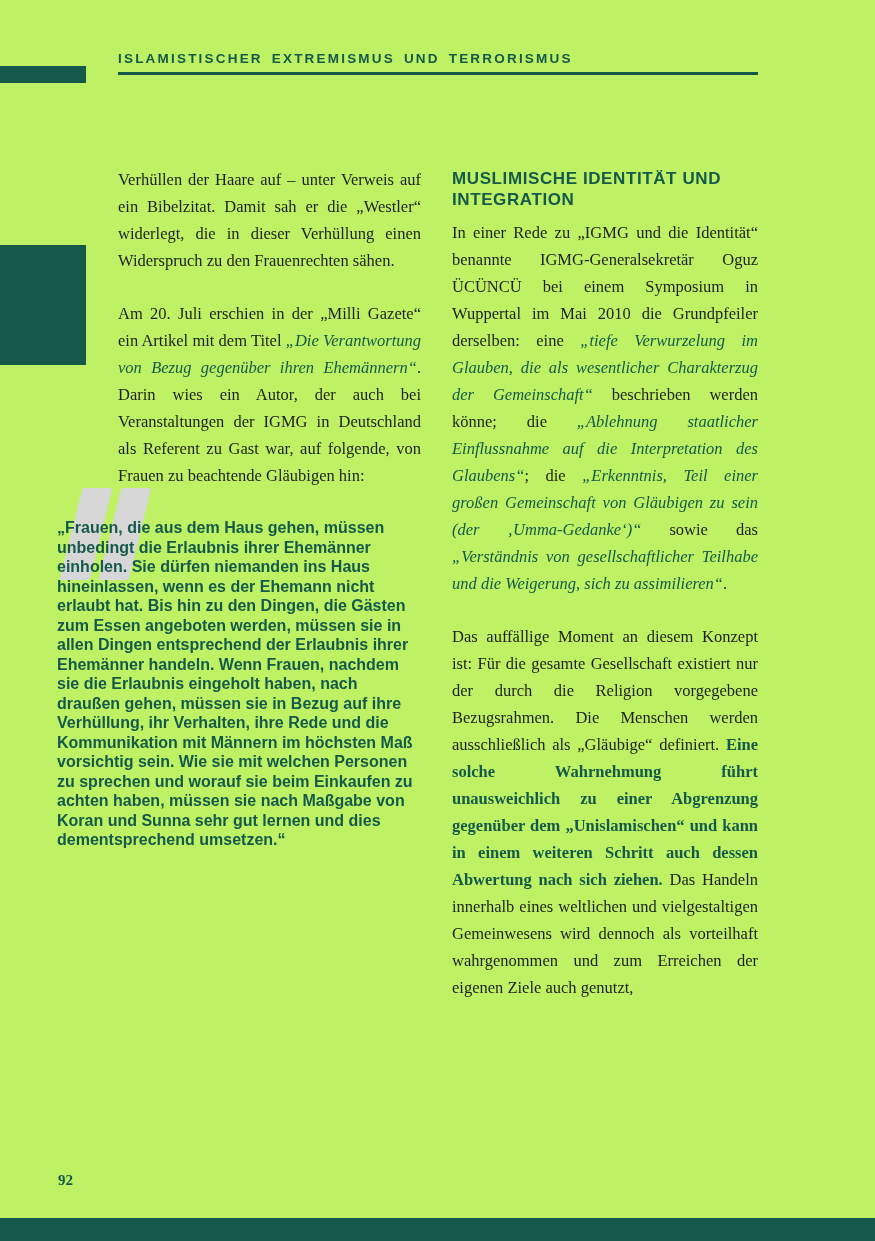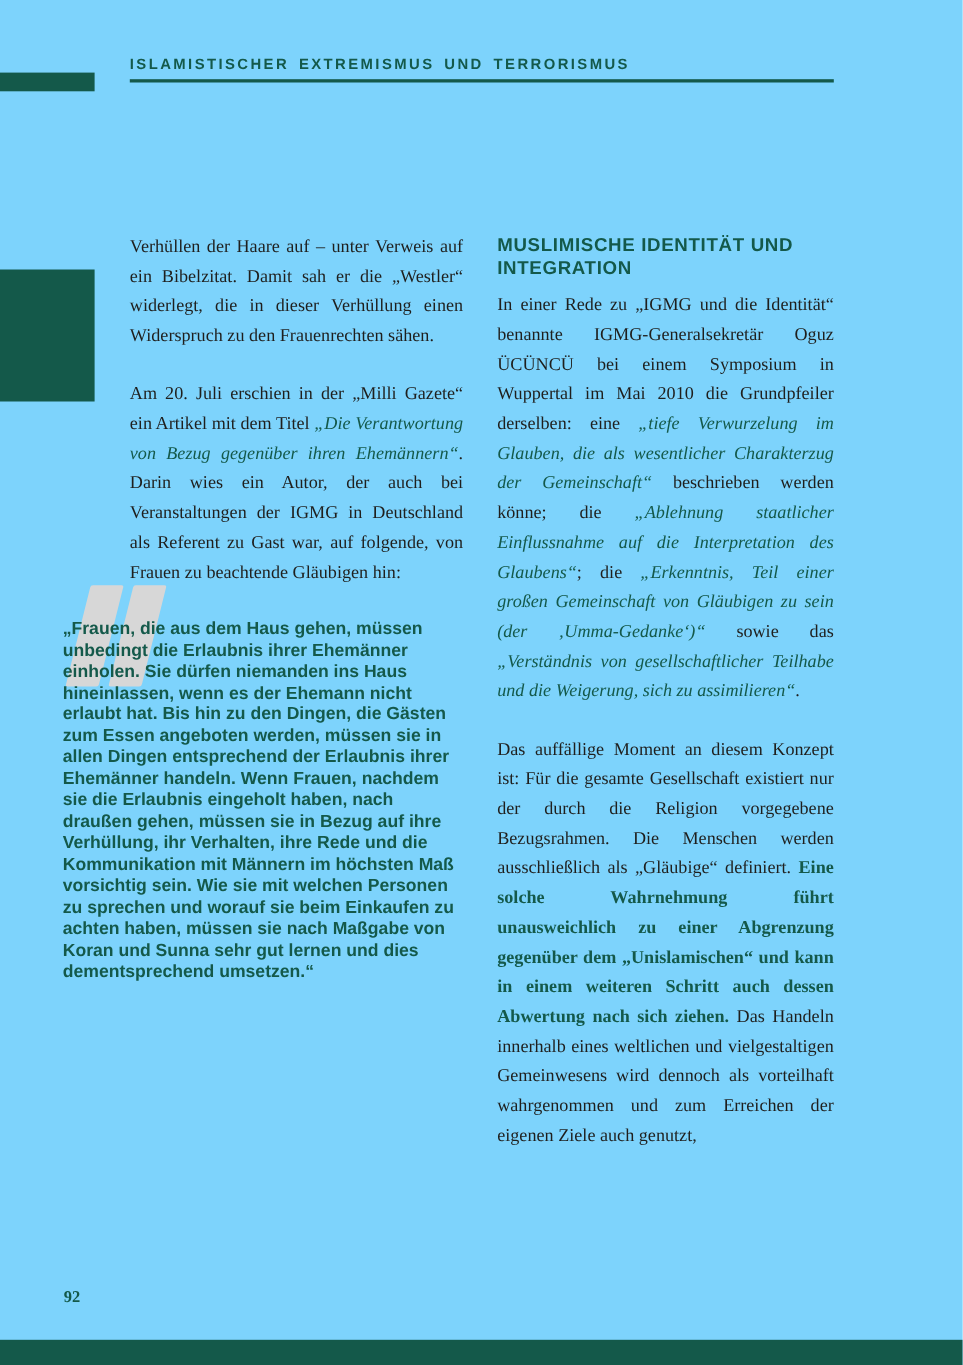--- a/index.html
+++ b/index.html
@@ -7,21 +7,21 @@
     --body-text:#1f1f1d;
     --quote-mark:#d7d7d7;
   }
   *{margin:0;padding:0;box-sizing:border-box;}
   html,body{background:#ffffff;}
   body{
     width:875px;height:1241px;position:relative;overflow:hidden;
     font-family:"Liberation Serif", serif;
     color:var(--body-text,#1f1f1d);
   }
-  .page{position:absolute;inset:0;background:#7dd3fc;}
+  .page{position:absolute;inset:0;background:#bef264;}
 
   
   .running-head-text{
     position:absolute;left:118px;top:51px;
     font-family:"Liberation Sans", sans-serif;
     font-weight:700;font-size:13.5px;letter-spacing:2.2px;word-spacing:3px;
     color:var(--green,#14594a);white-space:nowrap;
   }
   .running-head-rule{
     position:absolute;left:118px;top:72px;width:640px;height:3px;
@@ -39,21 +39,21 @@
     position:absolute;left:0;bottom:0;width:875px;height:23px;
     background:var(--green,#14594a);
   }
   .page-number{
     position:absolute;left:58px;top:1172px;
     font-family:Liberation Serif, serif;
     font-weight:700;font-size:15px;color:var(--green,#14594a);
   }
 
   
-  .col{position:absolute;margin-top:44px;}
+  .col{position:absolute;}
   .col-left{left:118px;top:166px;width:303px;}
   .col-right{left:452px;top:168px;width:306px;}
 
   p.body{
     font-size:16.5px;line-height:27px;text-align:justify;
     color:var(--body-text,#1f1f1d);
     hyphens:auto;-webkit-hyphens:auto;
   }
   p.body.spaced{margin-top:26px;}
 

